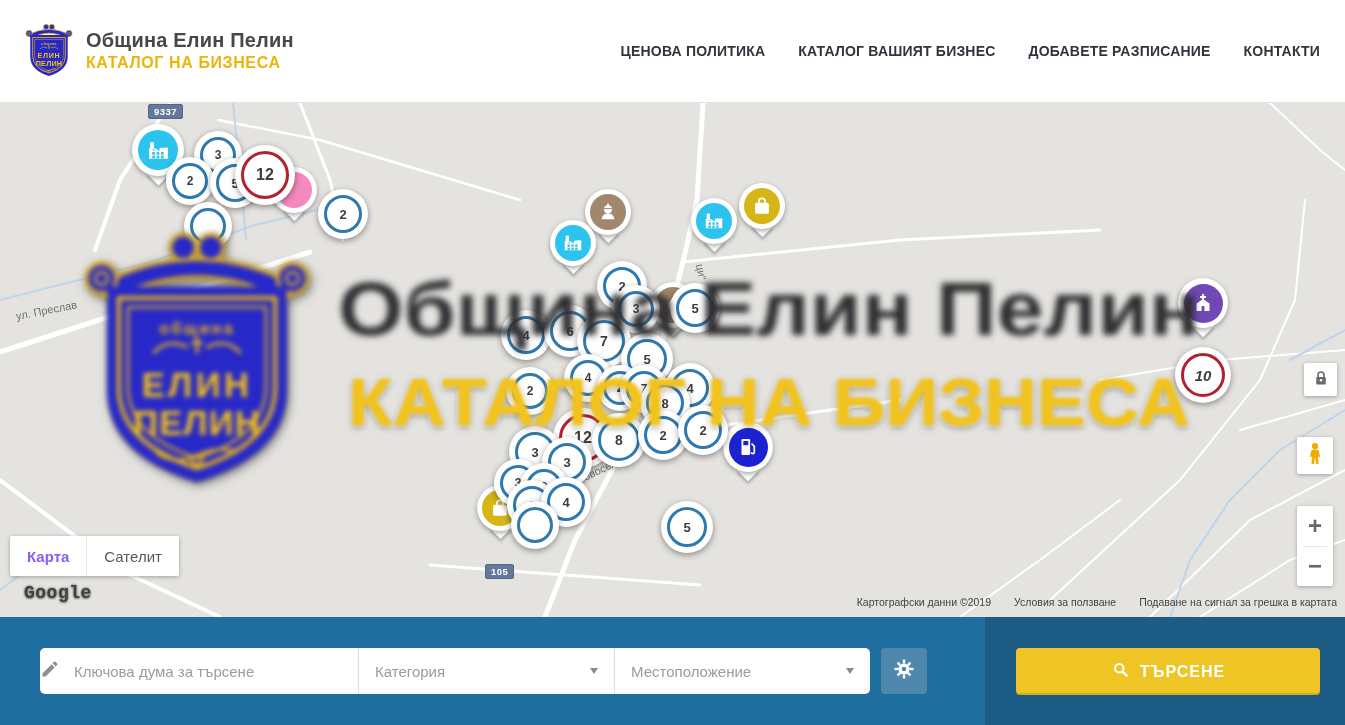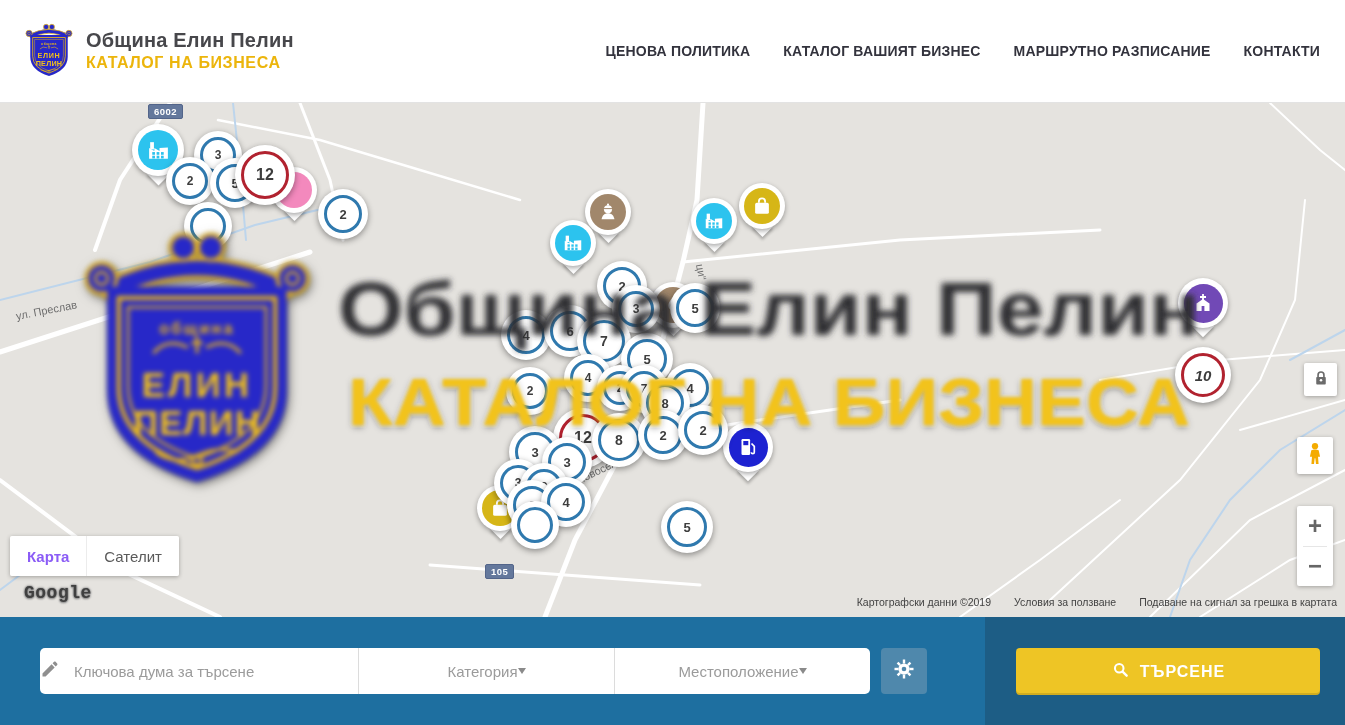--- a/index.html
+++ b/index.html
@@ -58,21 +58,21 @@
   .attrib{position:absolute;right:8px;top:493px;z-index:8;display:flex;gap:15px;font-size:10.5px;color:#424242;}
   .attrib span{white-space:nowrap;padding-left:8px;}
 
   
   .searchbar{position:absolute;top:617px;left:0;width:1345px;height:108px;background:#1e6fa0;z-index:20;}
   .sb-right{position:absolute;right:0;top:0;width:360px;height:108px;background:#1d5d85;}
   .sb-group{position:absolute;left:40px;top:31px;height:46px;display:flex;background:#fff;border-radius:5px;}
   .sb-input{width:318px;display:flex;align-items:center;gap:12px;box-sizing:border-box;}
   .sb-input input{border:none;outline:none;font-size:15px;color:#555;width:250px;font-family:"Liberation Sans",sans-serif;background:transparent;}
   .sb-input input::placeholder{color:#9b9b9b;}
-  .sb-select{width:256px;border-left:1px solid #dcdcdc;display:flex;align-items:center;justify-content:center;
+  .sb-select{width:256px;border-left:1px solid #dcdcdc;display:flex;align-items:center;justify-content:space-between;
              padding:0 16px;color:#9b9b9b;font-size:15px;cursor:pointer;box-sizing:border-box;}
   .caret{width:0;height:0;border-left:4.5px solid transparent;border-right:4.5px solid transparent;border-top:6px solid #8a8a8a;}
   .sb-gear{position:absolute;left:881px;top:31px;width:46px;height:46px;background:#4f88ac;border-radius:4px;
            display:flex;align-items:center;justify-content:center;cursor:pointer;}
   .sb-search{position:absolute;left:1016px;top:31px;width:304px;height:47px;background:#eec525;border-radius:4px;
              display:flex;align-items:center;justify-content:center;gap:10px;color:#fff;font-weight:bold;
              font-size:16px;letter-spacing:1px;cursor:pointer;box-shadow:inset 0 -2px 0 rgba(0,0,0,.12);}
 </style>
 </head>
 <body>
@@ -106,21 +106,21 @@
     </g>
   </svg></span>
       <span class="brand-text">
         <span class="brand-title">Община Елин Пелин</span>
         <span class="brand-sub">КАТАЛОГ НА БИЗНЕСА</span>
       </span>
     </div>
     <nav id="main-nav">
         <div class="nav-item">ЦЕНОВА ПОЛИТИКА</div>
         <div class="nav-item">КАТАЛОГ ВАШИЯТ БИЗНЕС</div>
-        <div class="nav-item">МАРШРУТНО РАЗПИСАНИЕ</div>
+        <div class="nav-item">ДОБАВЕТЕ РАЗПИСАНИЕ</div>
         <div class="nav-item">КОНТАКТИ</div>
       </nav>
   </header>
 
   <div class="map" id="map">
     <svg class="roads" width="1345" height="514">
       <g stroke="#ffffff" fill="none" stroke-linecap="round">
         <polyline points="0,249 310,149" stroke-width="5"></polyline>
         <polyline points="703,0 697,97 683,159 660,247 628,337 575,437 545,514" stroke-width="5"></polyline>
         <polyline points="170,0 120,77 95,147" stroke-width="4"></polyline>
@@ -141,21 +141,21 @@
       <g stroke="#bdd5ec" fill="none" stroke-width="2" stroke-linecap="round">
         <polyline points="0,197 150,159 255,122 330,104"></polyline>
         <polyline points="233,0 240,67 246,137"></polyline>
         <polyline points="1345,307 1280,347 1230,397 1190,457 1170,514"></polyline>
         <polyline points="1290,257 1345,227"></polyline>
         <polyline points="40,457 0,487"></polyline>
       </g>
     </svg>
 
     <div id="labels">
-        <div class="road-badge" style="left: 148px; top: 1px;">6002</div>
+        <div class="road-badge" style="left: 148px; top: 1px;">9337</div>
         <div class="road-badge" style="left: 485px; top: 461px;">105</div>
         <div class="road-label" style="left: 16px; top: 207px; transform: rotate(-11deg);">ул. Преслав</div>
         <div class="road-label" style="left: 552px; top: 384px; transform: rotate(-26deg);">бул. „Новосел</div>
         <div class="road-label" style="left: 700px; top: 155px; transform: rotate(80deg);">ци“</div>
       </div>
     <div id="markers">
         <div class="pin" style="left: 271px; top: 64px; width: 46px; height: 61px;">
           <div class="pin-tail" style="width:15px;height:15px;left:15.5px;top:36.25px"></div>
           <div class="pin-circle" style="width:46px;height:46px">
             <div class="pin-inner" style="width:36px;height:36px;background:#f389bd"></div>

